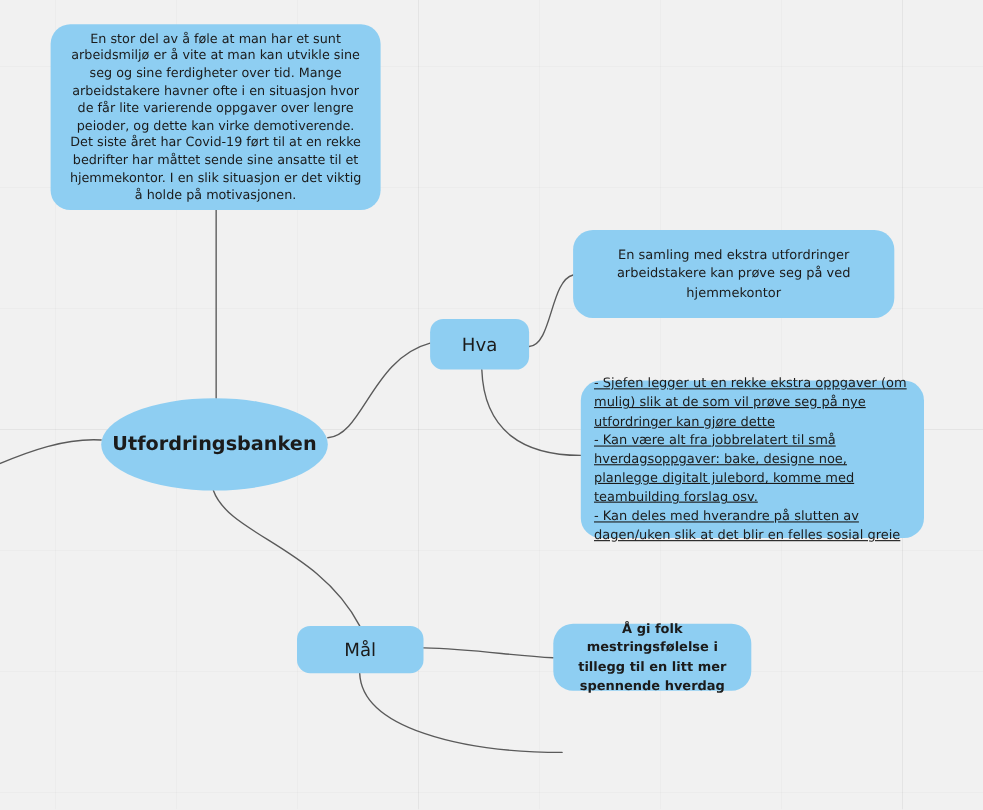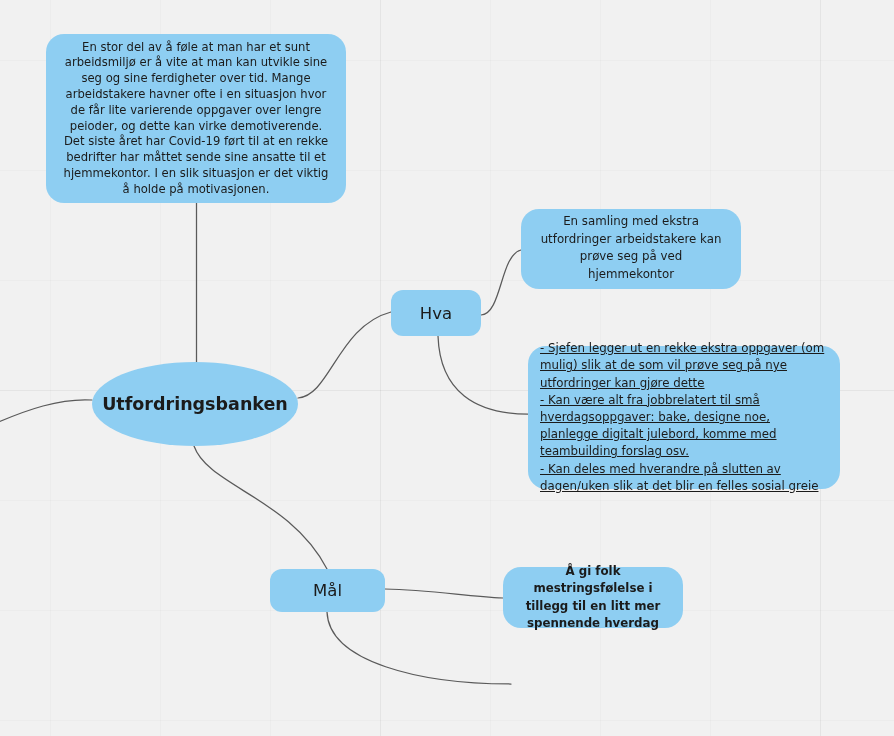--- a/index.html
+++ b/index.html
@@ -75,42 +75,40 @@
   }
 
   
 
   #node-intro {
     left: 46px;  top: 22px;
     width: 300px; height: 169px;
     padding: 10px 16px;
     font-size: 11.6px;
     line-height: 15.8px;
-    margin-top: 12px;
   }
 
   #node-root {
     left: 92px;  top: 362px;
     width: 206px; height: 84px;
     font-size: 17.5px;
   }
 
   #node-hva {
     left: 391px; top: 290px;
     width: 90px;  height: 46px;
     font-size: 16.5px;
   }
 
   #node-hva-desc {
     left: 521px; top: 209px;
-    width: 220px; height: 80px;
+    width: 292px; height: 80px;
     padding: 6px 14px;
     font-size: 11.8px;
     line-height: 17.5px;
-    align-items: flex-end;
   }
 
   #node-hva-details {
     left: 528px; top: 346px;
     width: 312px; height: 143px;
     padding: 8px 12px;
     font-size: 11.8px;
     line-height: 17.2px;
     text-align: left;
     justify-content: flex-start;

